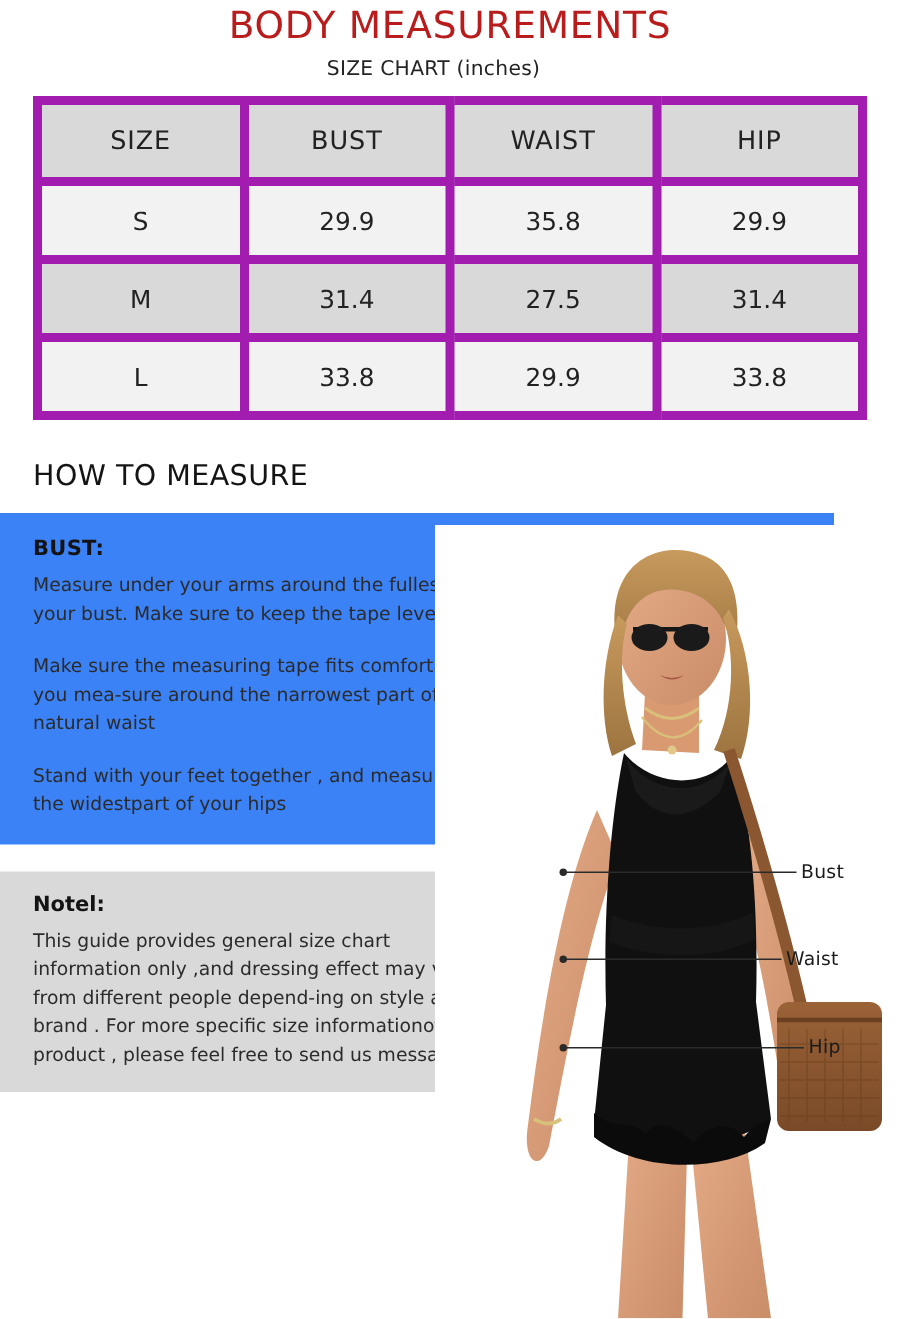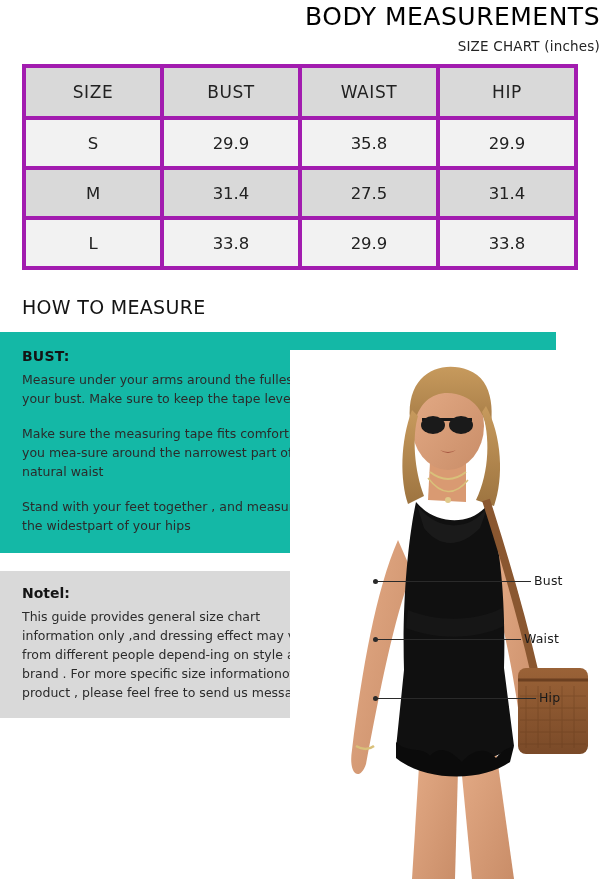--- a/index.html
+++ b/index.html
@@ -11,49 +11,50 @@
     height: 879px;
     background: #ffffff;
     font-family: "DejaVu Sans", "Liberation Sans", sans-serif;
     color: #1a1a1a;
     overflow: hidden;
     position: relative;
   }
 
   
   .title {
-    text-align: right;
+    text-align: center;
     font-size: 25px;
     font-weight: 400;
     letter-spacing: 0.5px;
-    color: #000000;
+    color: #b91c1c;
     padding-top: 2px;
     line-height: 30px;
   }
   .subtitle {
-    text-align: right;
+    text-align: center;
     font-size: 13.5px;
     color: #242424;
+    padding-right: 22px;
     padding-top: 6px;
     letter-spacing: 0.2px;
   }
 
   
   .table-wrap {
     padding: 10px 22px 0 22px;
   }
   table.size-chart {
     width: 100%;
     border-collapse: collapse;
     table-layout: fixed;
   }
   table.size-chart td, table.size-chart th {
     text-align: center;
     font-weight: 400;
-    border: 4px solid #a21caf;
+    border: 6px solid #a21caf;
     height: 44px;
     font-size: 16.5px;
     color: #222222;
   }
   table.size-chart thead th {
     background: #d9d9d9;
     font-size: 17px;
     letter-spacing: 0.6px;
     height: 46px;
   }
@@ -67,21 +68,21 @@
   
   .how-title {
     font-size: 19px;
     font-weight: 400;
     letter-spacing: 0.3px;
     color: #141414;
     padding: 26px 0 0 22px;
   }
   .measure-block {
     margin-top: 14px;
-    background: #14b8a6;
+    background: #3b82f6;
     padding: 16px 22px 18px 22px;
     width: 556px;
     box-sizing: border-box;
   }
   .m-item { margin-bottom: 16px; }
   .m-item:last-child { margin-bottom: 0; }
   .m-label {
     font-size: 14px;
     font-weight: bold;
     color: #141414;

